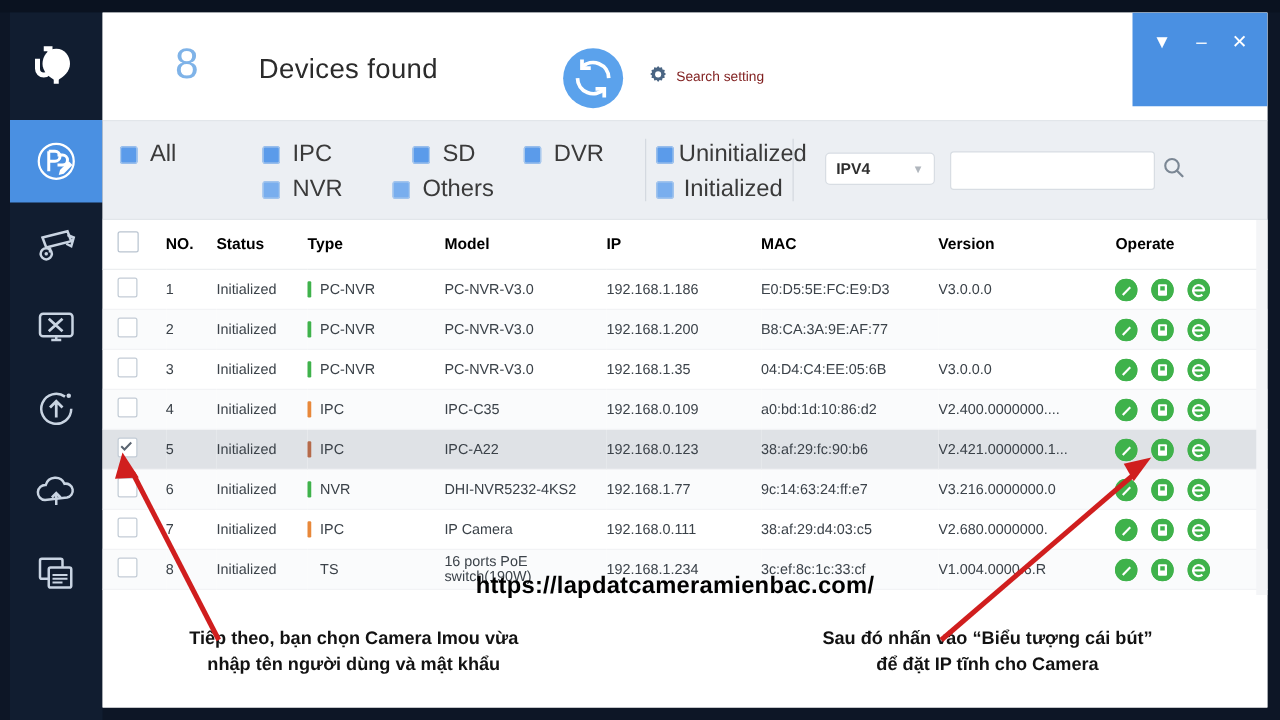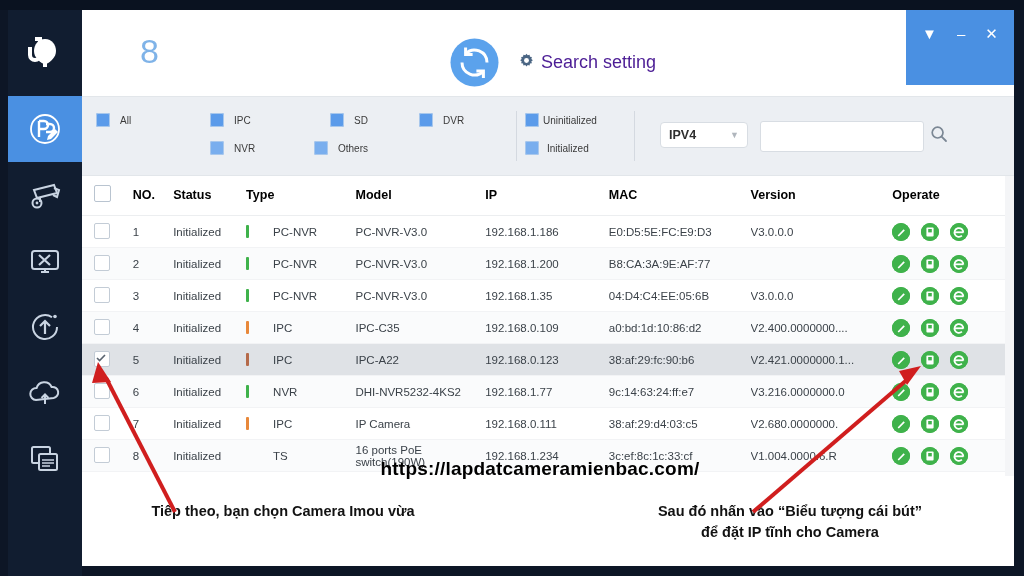--- a/index.html
+++ b/index.html
@@ -36,39 +36,39 @@
     font-weight:400;letter-spacing:1px;
   }
   .dev-label{
     position:absolute;left:125px;top:32px;font-size:22px;color:#2b2b2b;
     letter-spacing:.3px;
   }
   .refresh-btn{position:absolute;left:365px;top:25px;width:55px;height:55px;}
   .search-setting{
     position:absolute;left:437px;top:42px;display:flex;align-items:center;gap:7px;
   }
-  .search-setting .ss-label{font-size:18px;color:#4c1d95;}
+  .search-setting .ss-label{font-size:11px;color:#7f1d1d;}
   .wincontrols{
     position:absolute;right:0;top:0;width:108px;height:75px;background:#4a90e2;
     display:flex;align-items:flex-start;justify-content:center;gap:20px;padding-top:16px;
     box-sizing:border-box;
   }
   .wincontrols span{color:#fff;font-size:15px;line-height:1;cursor:default;}
   
   #filterbar{
     position:relative;height:78px;background:#eceff3;border-top:1px solid #e2e6ea;
     border-bottom:1px solid #e2e6ea;
   }
   .fgroup{position:absolute;display:flex;align-items:center;gap:10px;}
   .cbx{
     width:14px;height:14px;background:#5b9bea;border-radius:2px;display:inline-block;
     box-shadow:0 0 0 1px #a9c8ec inset;
   }
   .cbx.pale{background:#79aeee;}
-  .flabel{font-size:10px;color:#3a3a3a;}
+  .flabel{font-size:19px;color:#3a3a3a;}
   .vdiv{position:absolute;top:14px;width:1px;height:50px;background:#d4d9e0;}
   .ipsel{
     position:absolute;left:578px;top:25px;width:88px;height:26px;background:#fff;
     border:1px solid #d8dde3;border-radius:4px;display:flex;align-items:center;
     justify-content:space-between;padding:0 8px;box-sizing:border-box;
   }
   .ipsel .val{font-size:12.5px;color:#2e2e2e;font-weight:bold;}
   .ipsel .car{color:#b0b6bd;font-size:9px;}
   .searchbox{
     position:absolute;left:678px;top:24px;width:158px;height:27px;background:#fff;
@@ -98,21 +98,21 @@
   .col-ver{width:140px;}
   .col-op{width:120px;}
   .hcb{
     width:15px;height:15px;border:1px solid #b9c4d0;border-radius:2px;background:#fff;
     display:inline-block;
   }
   .rcb{
     width:14px;height:14px;border:1px solid #c3ccd6;border-radius:2px;background:#fff;
     display:inline-block;position:relative;
   }
-  .typecell{display:flex;align-items:center;gap:24px;}
+  .typecell{display:flex;align-items:center;gap:7px;}
   .tbar{width:3px;height:13px;display:inline-block;border-radius:1px;}
   .opcell{display:flex;align-items:center;gap:11px;}
   .opic{
     width:18px;height:18px;border-radius:50%;background:#3fb24b;
     display:flex;align-items:center;justify-content:center;
   }
   .ver-trunc{white-space:nowrap;overflow:hidden;}
   
   .vtrack{position:absolute;right:0;top:0;width:9px;height:300px;background:#f4f5f7;}
   
@@ -209,20 +209,21 @@
           <path d="M14 17 h12 M14 20 h12 M14 23 h8" stroke="#c9d4e2" stroke-width="1.6"></path>
         </svg>
       </span>
     </div>
   </div>
 
   <div id="app">
 
     <div id="header">
       <div class="dev-count">8</div>
+      <div class="dev-label">Devices found</div>
 
       <div class="refresh-btn">
         <svg width="55" height="55" viewBox="0 0 55 55">
           <circle cx="27.5" cy="27.5" r="24" fill="#5ba2ec"></circle>
           <path d="M40 27.5 a12.5 12.5 0 0 0 -21.5 -8.6" fill="none" stroke="#ffffff" stroke-width="3"></path>
           <path d="M15 27.5 a12.5 12.5 0 0 0 21.5 8.6" fill="none" stroke="#ffffff" stroke-width="3"></path>
           <path d="M18.6 12.5 l0 7 l7 0" fill="none" stroke="#ffffff" stroke-width="3"></path>
           <path d="M36.4 43 l0 -7 l-7 0" fill="none" stroke="#ffffff" stroke-width="3"></path>
         </svg>
       </div>
@@ -635,20 +636,21 @@
             </tr>
           </tbody>
       </table>
     </div>
 
     <div id="bottom">
       <div class="wm wm-url">https://lapdatcameramienbac.com/</div>
 
       <div class="note note-left">
         <div>Tiếp theo, bạn chọn Camera Imou vừa</div>
+        <div>nhập tên người dùng và mật khẩu</div>
       </div>
 
       <div class="note note-right">
         <div>Sau đó nhấn vào “Biểu tượng cái bút”</div>
         <div>để đặt IP tĩnh cho Camera</div>
       </div>
     </div>
   </div>
 
   <svg id="overlay" width="1024" height="576" viewBox="0 0 1024 576">

